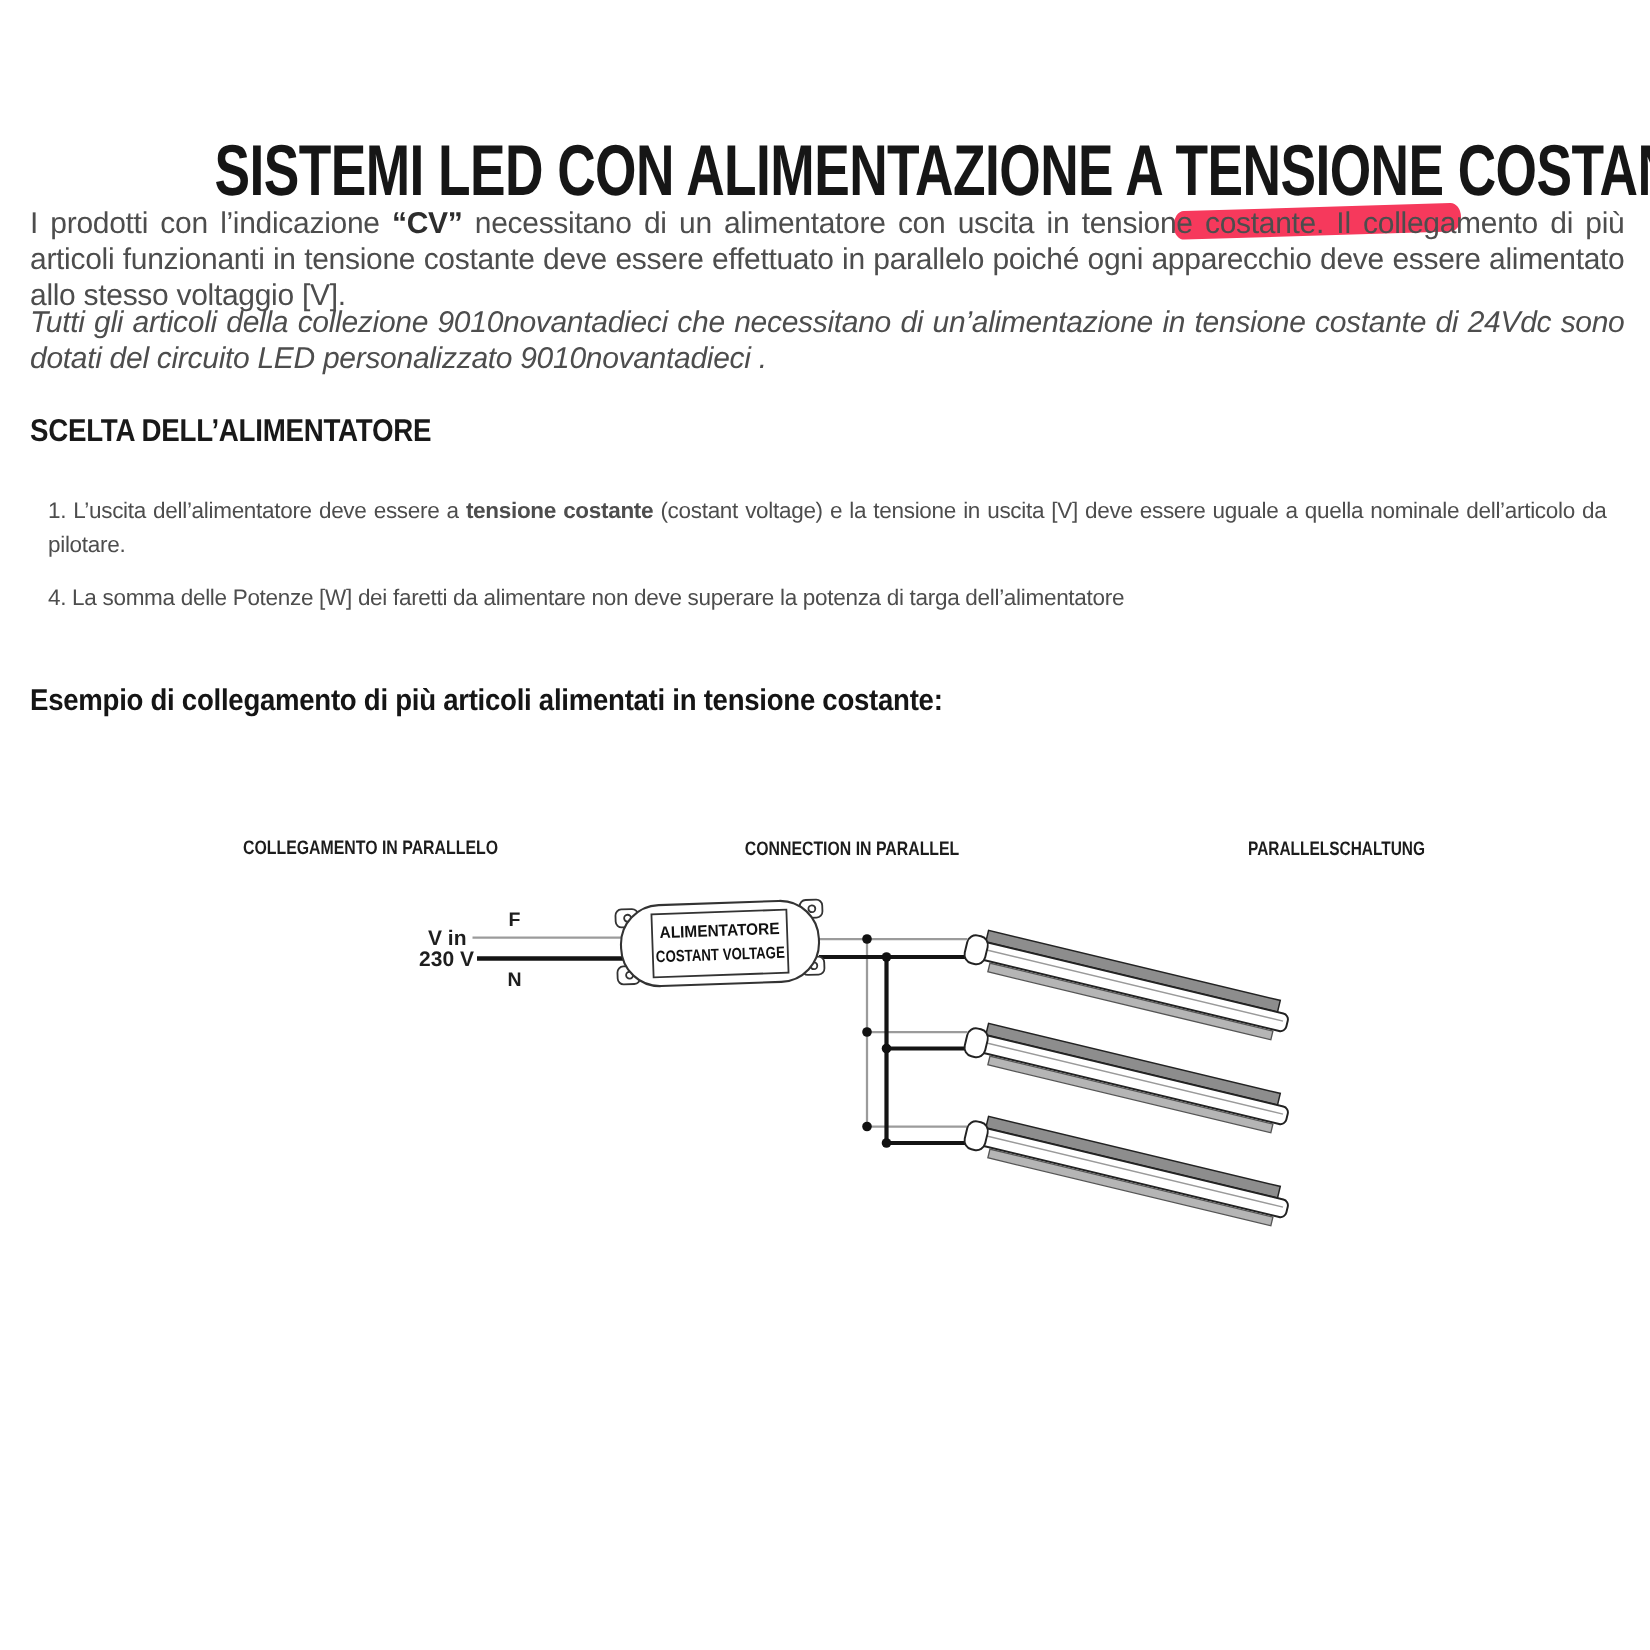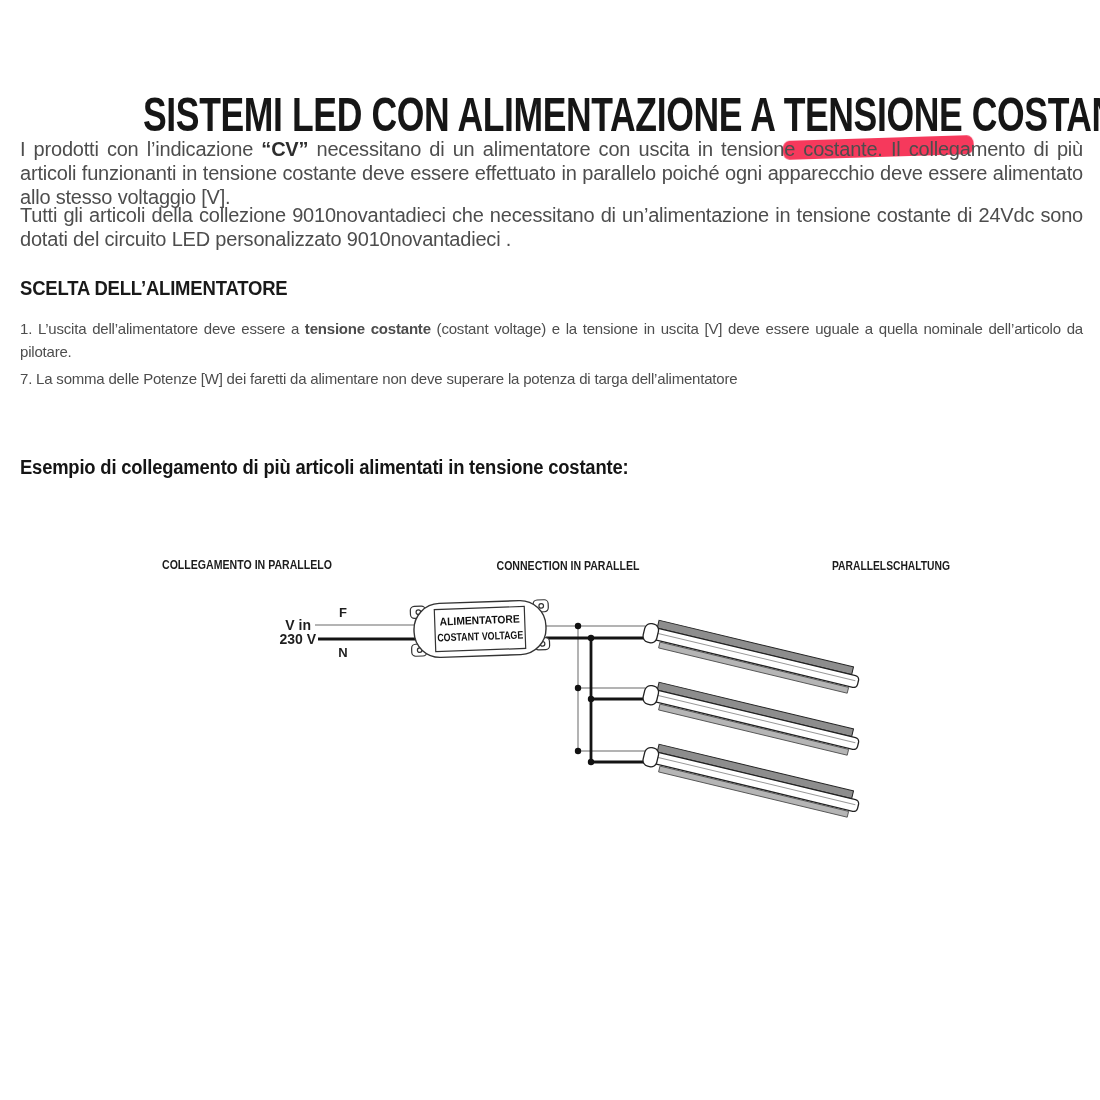--- a/index.html
+++ b/index.html
@@ -13,28 +13,28 @@
       transform:scaleX(0.74);transform-origin:50% 50%;}
   .marked{position:relative;display:inline-block;}
   .marker{position:absolute;left:-2px;right:-16px;bottom:-14px;height:19px;
       background:var(--marker,#f6395c);border-radius:11px;
       transform:rotate(-1.3deg);}
 
   
   .p{position:absolute;left:20px;width:1063px;margin:0;text-align:justify;
      font-size:20px;line-height:24px;letter-spacing:-0.2px;color:#4d4d4d;}
   .p b{color:#2d2d2d;}
-  .p1{top:137px;} .p2{top:203px;}
+  .p1{top:137px;} .p2{top:203px;font-style:italic;}
 
   .h2{position:absolute;left:20px;top:276px;margin:0;font-size:21px;
       font-weight:bold;color:#191919;letter-spacing:-0.2px;white-space:nowrap;
       transform:scaleX(0.88);transform-origin:0 50%;}
 
   .list{position:absolute;left:20px;top:317px;width:1063px;}
-  .list p{margin:0;text-align:justify;font-size:15px;line-height:23px;
+  .list p{margin:12px;text-align:justify;font-size:15px;line-height:23px;
       letter-spacing:-0.2px;color:#4d4d4d;}
   .list p + p{margin-top:4px;}
 
   .h3{position:absolute;left:20px;top:456px;margin:0;font-size:20px;
       font-weight:bold;color:#151515;letter-spacing:-0.2px;white-space:nowrap;
       transform:scaleX(0.92);transform-origin:0 50%;}
 
   
   .diagram{position:absolute;left:0;top:540px;width:928px;height:330px;}
   .diagram svg{display:block;}
@@ -49,21 +49,21 @@
 <h1 class="h1"><span>SISTEMI LED CON ALIMENTAZIONE A </span><span class="marked"><span>TENSIONE</span><i class="marker"></i></span><span> COSTANTE</span></h1>
 
 <p class="p p1"><span>I prodotti con l’indicazione </span><b>“CV”</b><span> necessitano di un alimentatore con uscita in tensione costante. Il collegamento di più articoli funzionanti in tensione costante deve essere effettuato in parallelo poiché ogni apparecchio deve essere alimentato allo stesso voltaggio [V].</span></p>
 
 <p class="p p2">Tutti gli articoli della collezione 9010novantadieci che necessitano di un’alimentazione in tensione costante di 24Vdc sono dotati del circuito LED personalizzato 9010novantadieci .</p>
 
 <h2 class="h2">SCELTA DELL’ALIMENTATORE</h2>
 
 <div class="list">
   <p><span>1. L’uscita dell’alimentatore deve essere a </span><b>tensione costante</b><span> (costant voltage) e la tensione in uscita [V] deve essere uguale a quella nominale dell’articolo da pilotare.</span></p>
-  <p>7. La somma delle Potenze [W] dei faretti da alimentare non deve superare la potenza di targa dell’alimentatore</p>
+  <p>4. La somma delle Potenze [W] dei faretti da alimentare non deve superare la potenza di targa dell’alimentatore</p>
 </div>
 
 <h3 class="h3">Esempio di collegamento di più articoli alimentati in tensione costante:</h3>
 
 <div class="diagram">
   <svg width="1100" height="330" viewBox="0 0 1100 330" xmlns="http://www.w3.org/2000/svg">
     <defs>
       <g id="fixture">
         <rect x="8" y="-14" width="200" height="8" fill="#8d8d8d" stroke="#222" stroke-width="1"></rect>
         <rect x="4" y="-6" width="212" height="12" rx="4" fill="#ffffff" stroke="#222" stroke-width="1.3"></rect>

